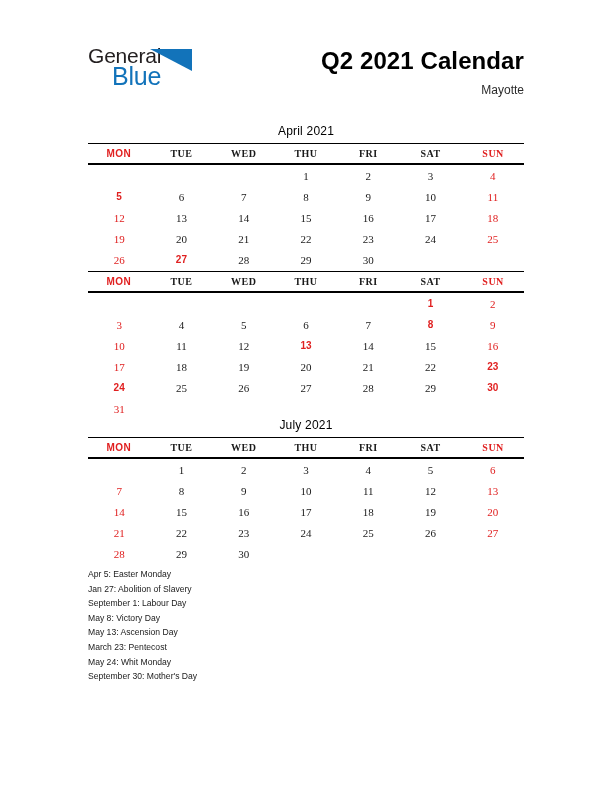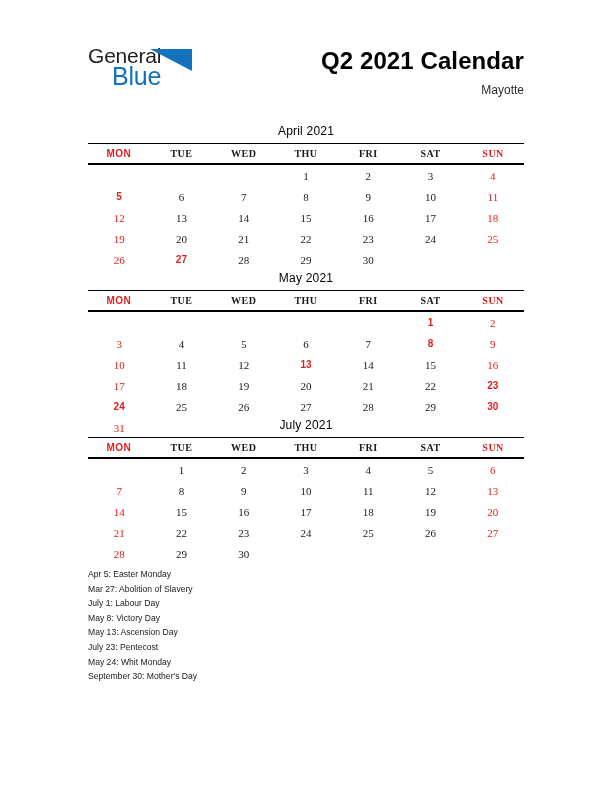--- a/index.html
+++ b/index.html
@@ -242,21 +242,20 @@
               <td class="">28</td>
               <td class="">29</td>
               <td class="">30</td>
               <td class="empty"></td>
               <td class="empty"></td>
             </tr>
           </tbody>
         </table>
       </div>
       <div class="month-block" style="top: 271px;">
-        <div class="month-name">May 2021</div>
         <table class="cal">
           <thead>
             <tr>
               <th class="wk">MON</th>
               <th>TUE</th>
               <th>WED</th>
               <th>THU</th>
               <th>FRI</th>
               <th>SAT</th>
               <th class="wk">SUN</th>
@@ -380,22 +379,22 @@
               <td class="empty"></td>
               <td class="empty"></td>
             </tr>
           </tbody>
         </table>
       </div>
     </div>
 
   <div class="legend" id="legend-root">
       <div class="legend-item">Apr 5: Easter Monday</div>
-      <div class="legend-item">Mar 27: Abolition of Slavery</div>
-      <div class="legend-item">July 1: Labour Day</div>
+      <div class="legend-item">Jan 27: Abolition of Slavery</div>
+      <div class="legend-item">September 1: Labour Day</div>
       <div class="legend-item">May 8: Victory Day</div>
       <div class="legend-item">May 13: Ascension Day</div>
-      <div class="legend-item">July 23: Pentecost</div>
+      <div class="legend-item">March 23: Pentecost</div>
       <div class="legend-item">May 24: Whit Monday</div>
       <div class="legend-item">September 30: Mother's Day</div>
     </div>
 
 </div>
 
 </body></html>

